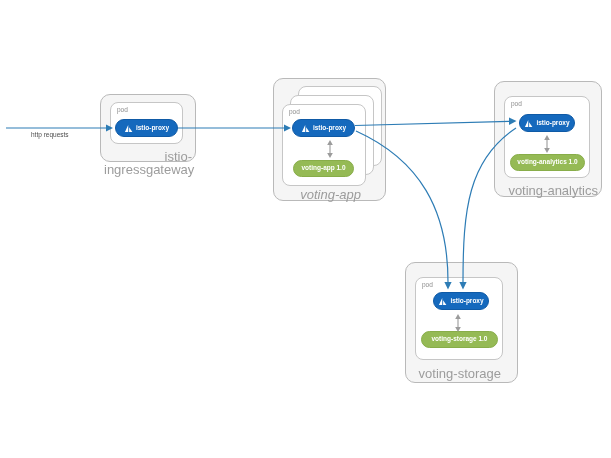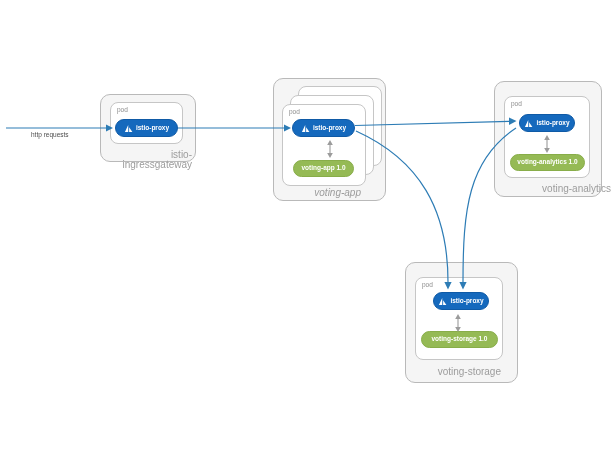--- a/index.html
+++ b/index.html
@@ -12,21 +12,21 @@
     box-sizing:border-box;
   }
   .pod-box{
     position:absolute;background:#ffffff;border:1.2px solid #c6c6c6;border-radius:8px;
     box-sizing:border-box;
   }
   .pod-label{
     position:absolute;font-size:6.5px;color:#8c8c8c;line-height:1;
   }
   .group-label{
-    position:absolute;font-size:10px;color:#9c9c9c;line-height:1;text-align:right;
+    position:absolute;font-size:13px;color:#9c9c9c;line-height:1;text-align:right;
   }
   .pill{
     position:absolute;display:flex;align-items:center;justify-content:center;
     border-radius:9px;box-sizing:border-box;color:#ffffff;
     font-size:6.5px;font-weight:bold;line-height:1;white-space:nowrap;
   }
   .pill-blue{background:#1569bd;border:1px solid #0f5aa6;gap:3px;}
   .pill-green{background:#95ba55;border:1px solid #88ad49;}
   .sail{width:9px;height:9px;flex:0 0 auto;}
   #edge-layer{position:absolute;left:0;top:0;width:611px;height:458px;pointer-events:none;}
@@ -76,21 +76,21 @@
   <div class="pill pill-blue" style="left:519px;top:114px;width:56px;height:18px;">
     <svg class="sail" viewBox="0 0 10 9">
       <path d="M1 8.5 L4.7 0.5 L4.7 8.5 Z" fill="#ffffff"></path>
       <path d="M5.7 3 L5.7 8.5 L9.3 8.5 Z" fill="#ffffff"></path>
     </svg>
     <span>istio-proxy</span>
   </div>
   <div class="pill pill-green" style="left:510px;top:154px;width:75px;height:17px;">
     <span>voting-analytics 1.0</span>
   </div>
-  <div class="group-label" style="left:508px;top:184px;width:103px;">voting-analytics</div>
+  <div class="group-label" style="left:472px;top:184px;width:103px;padding-left:23px;">voting-analytics</div>
 
   <div class="group-box" style="left:405px;top:262px;width:113px;height:121px;"></div>
   <div class="pod-box" style="left:415px;top:277px;width:88px;height:83px;"></div>
   <div class="pod-label" style="left:422px;top:282px;">pod</div>
   <div class="pill pill-blue" style="left:433px;top:292px;width:56px;height:18px;">
     <svg class="sail" viewBox="0 0 10 9">
       <path d="M1 8.5 L4.7 0.5 L4.7 8.5 Z" fill="#ffffff"></path>
       <path d="M5.7 3 L5.7 8.5 L9.3 8.5 Z" fill="#ffffff"></path>
     </svg>
     <span>istio-proxy</span>

